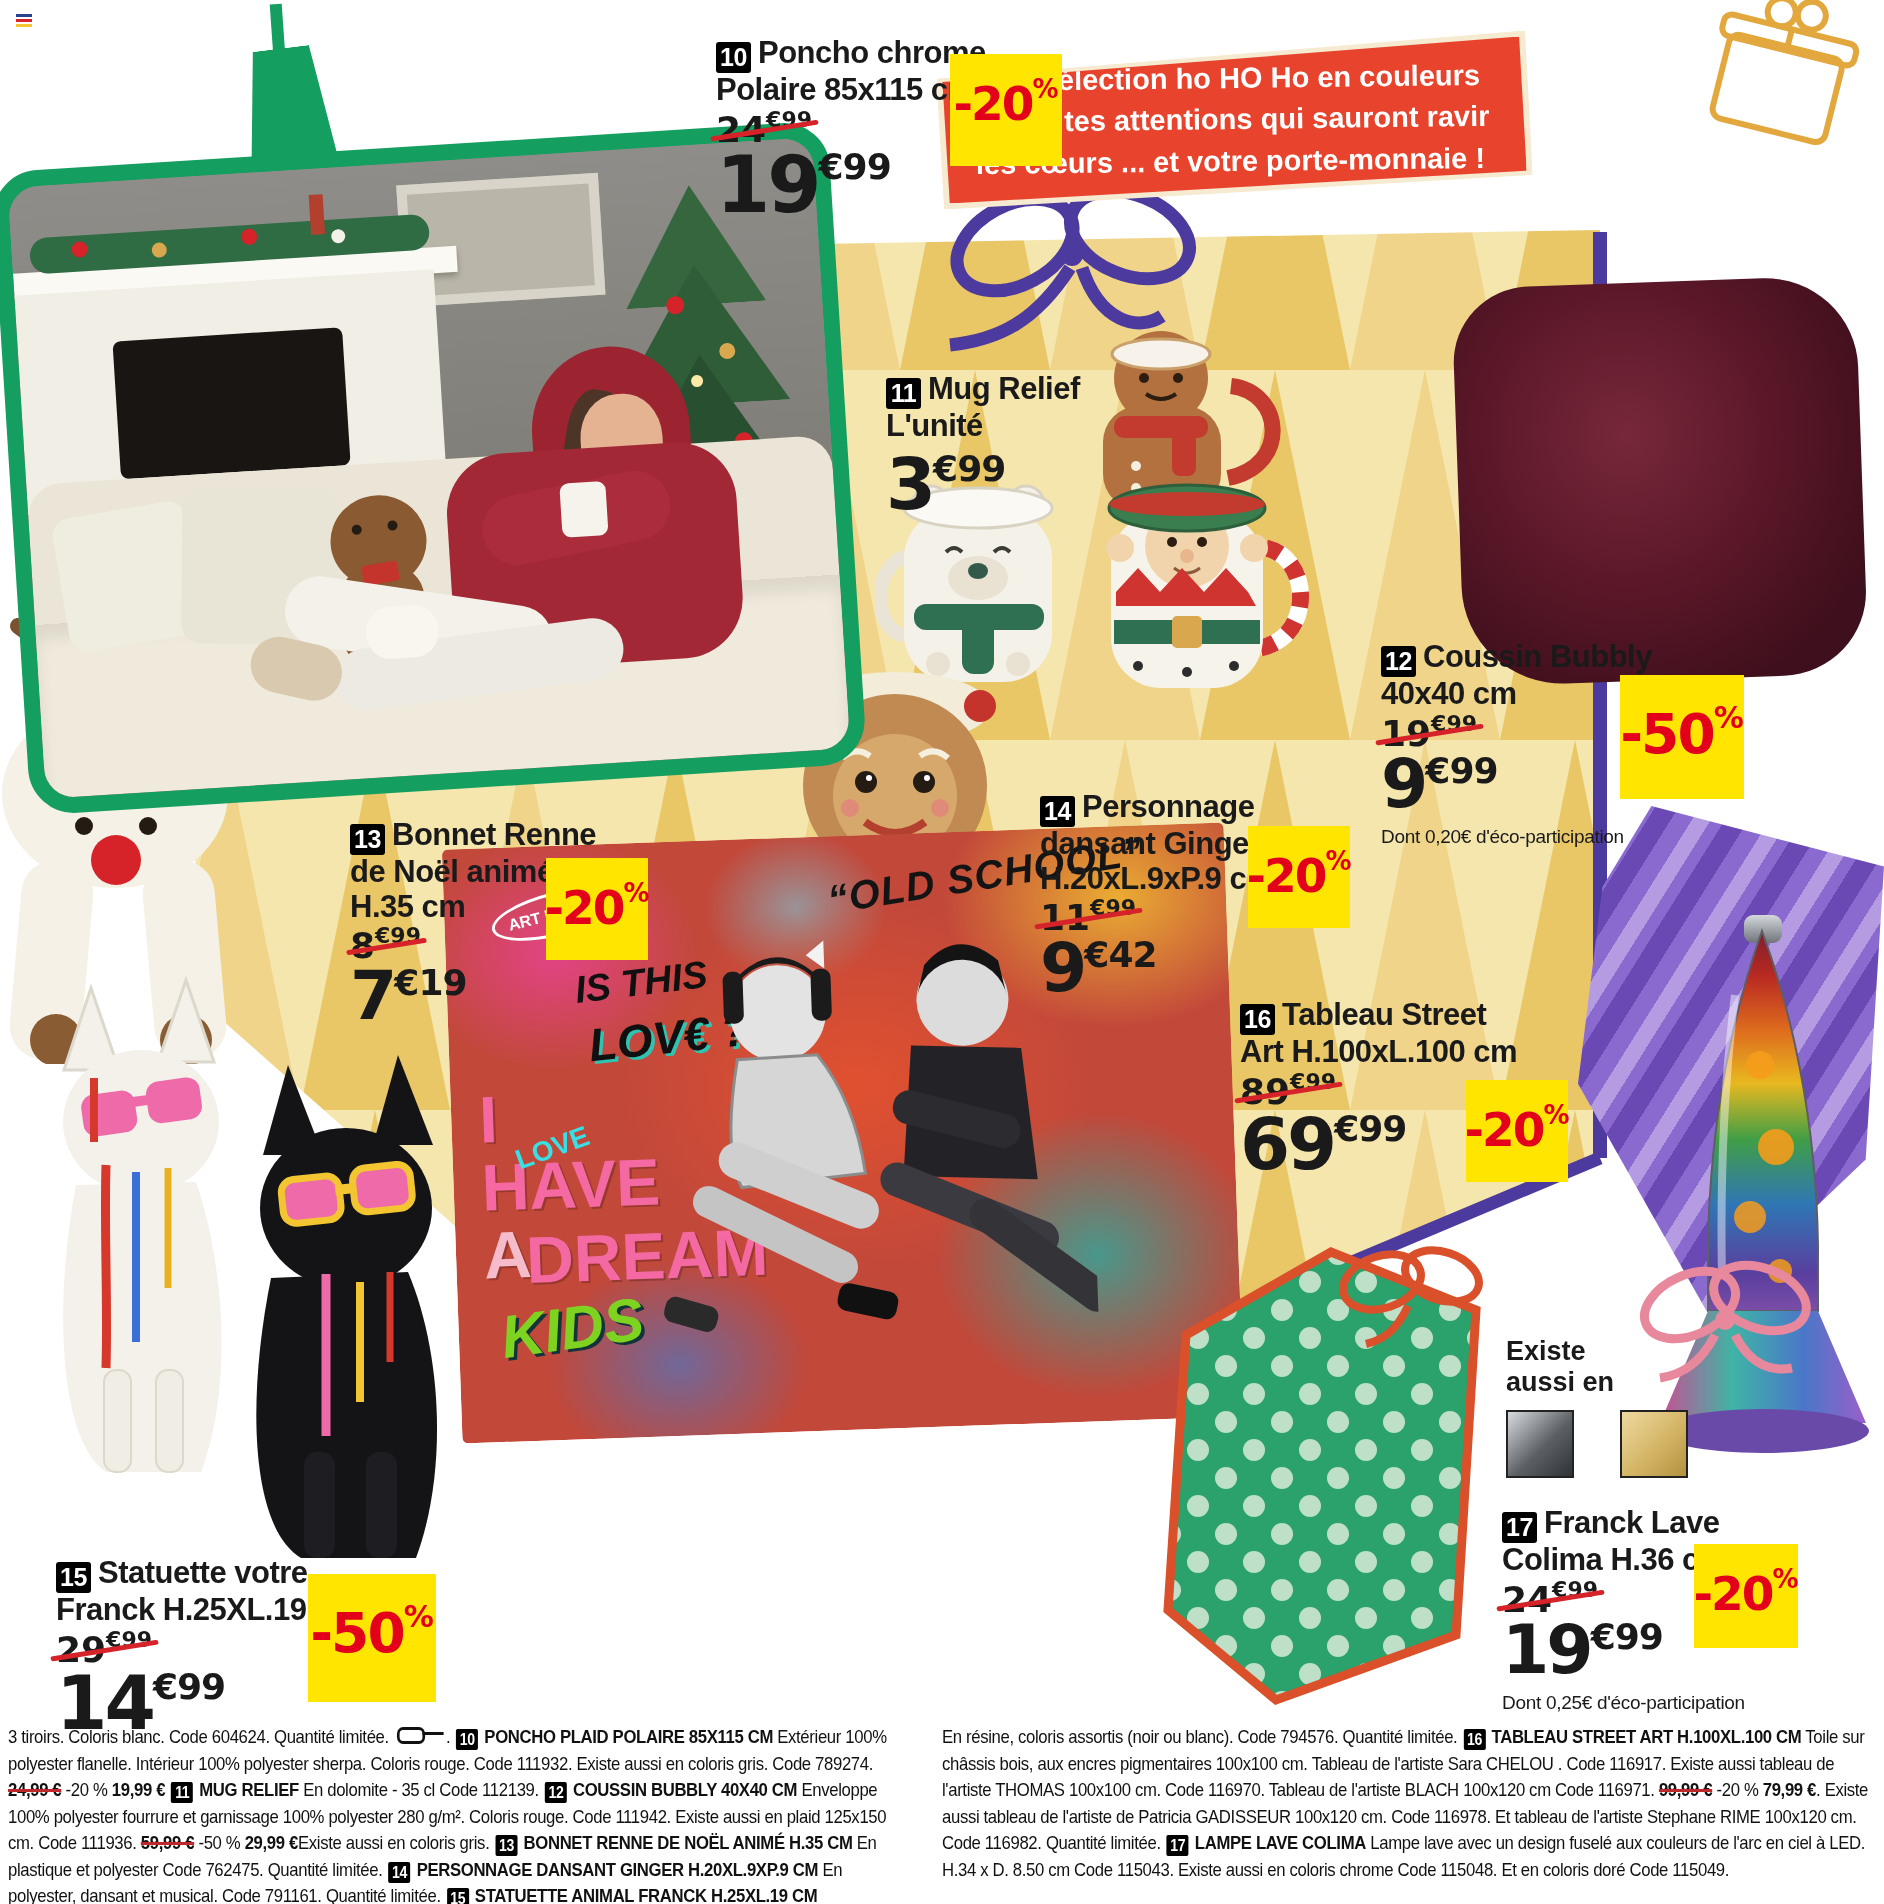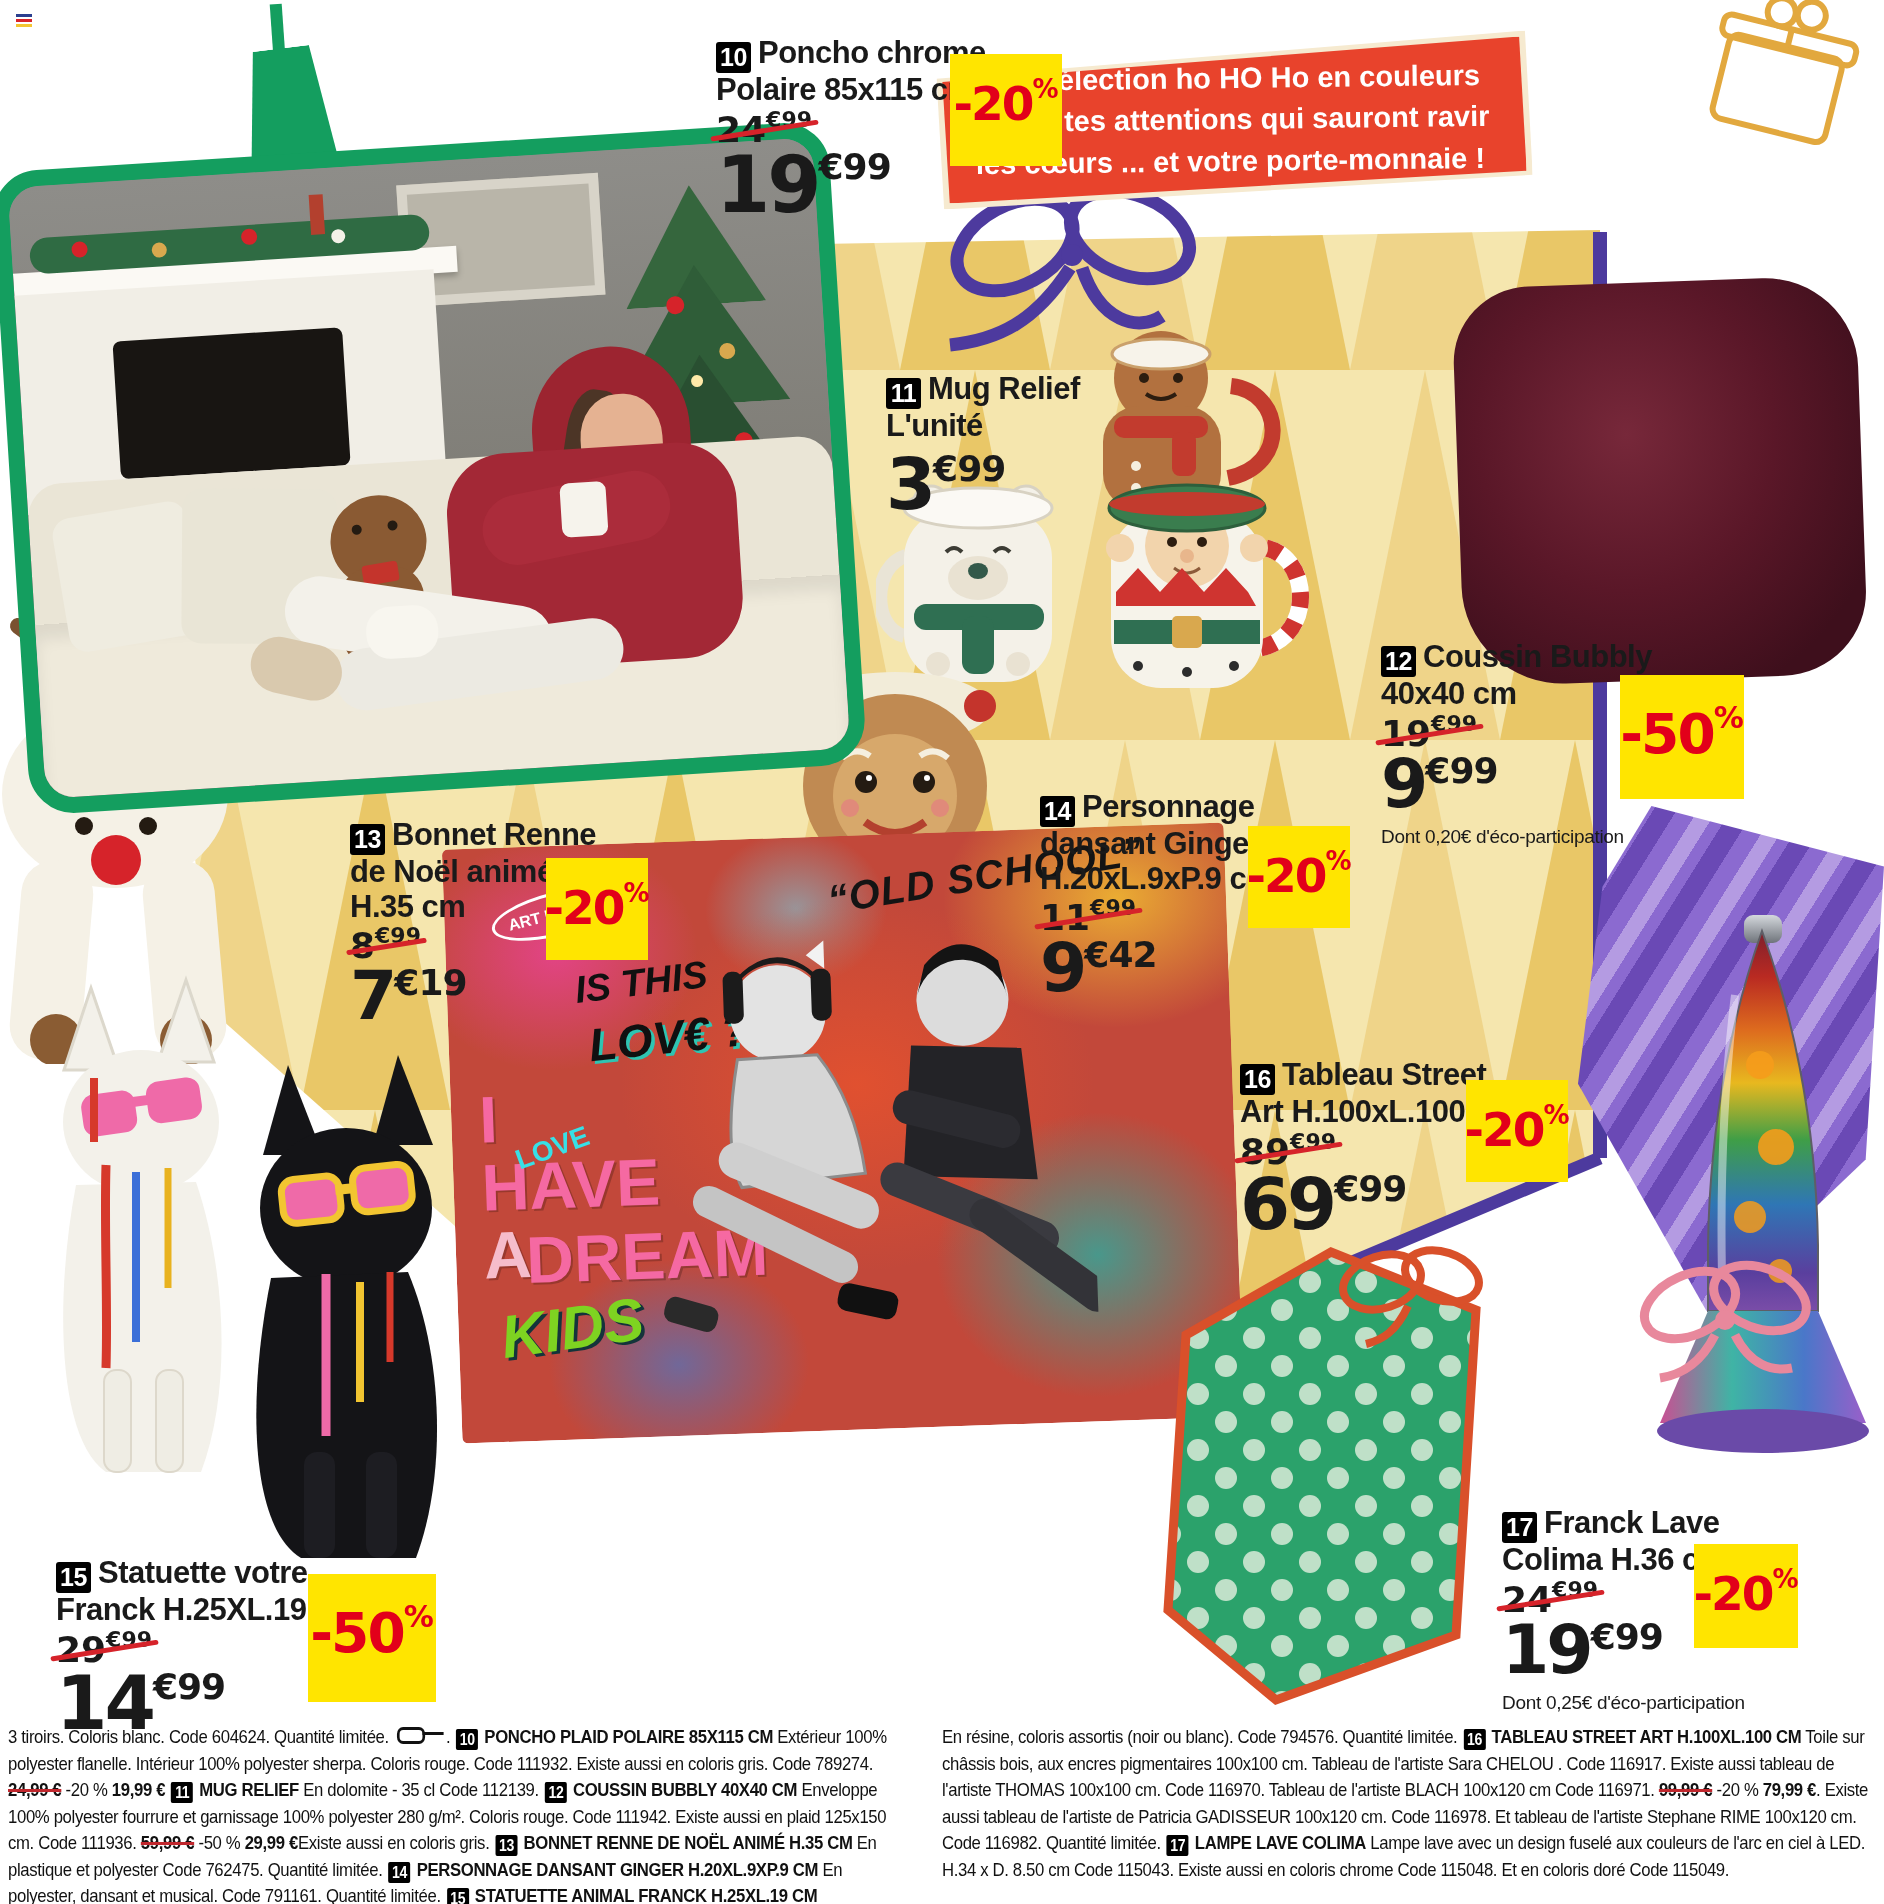--- a/index.html
+++ b/index.html
@@ -482,21 +482,21 @@
         <span>11</span>
         <span class="osup">€99</span>
         <i class="slash"></i>
       </div>
     <div class="price">
         <span>9</span>
         <span class="psup">€42</span>
       </div>
   </div>
 
-  <div class="prod" style="left:1240px;top:1058px">
+  <div class="prod" style="left:1240px;top:998px">
     <div class="tl"><span class="chip">16</span><span>Tableau Street</span></div>
     <div class="tl">Art H.100xL.100 cm</div>
     <div class="old">
         <span>89</span>
         <span class="osup">€99</span>
         <i class="slash"></i>
       </div>
     <div class="price" style="font-size:72px">
         <span>69</span>
         <span class="psup">€99</span>
@@ -554,17 +554,25 @@
     </div>
   <div class="badge big" style="left:308px;top:1574px;width:128px;height:128px">
     <span class="bmain">-50</span>
       <span class="bsup">%</span>
     </div>
   <div class="badge" style="left:1694px;top:1544px;width:104px;height:104px">
     <span class="bmain">-20</span>
       <span class="bsup">%</span>
     </div>
 
+  <div id="variant" class="abs">
+    <div class="vl">Existe</div>
+    <div class="vl">aussi en</div>
+    <div class="swrow">
+      <div class="swatch" style="background: linear-gradient(135deg, rgb(216, 219, 223), rgb(92, 96, 101) 55%, rgb(47, 51, 56));"></div>
+      <div class="swatch" style="background: linear-gradient(135deg, rgb(238, 217, 160), rgb(212, 181, 102) 55%, rgb(179, 145, 63));"></div>
+    </div>
+  </div>
 
   <div id="foot-left" class="footcol"><span class="">3 tiroirs. Coloris blanc. Code 604624. Quantité limitée. </span><span class="handle"></span><span class="">. </span><span class="fchip">10</span><span class="fb"> PONCHO PLAID POLAIRE 85X115 CM</span><span class=""> Extérieur 100% polyester flanelle. Intérieur 100% polyester sherpa. Coloris rouge. Code 111932. Existe aussi en coloris gris. Code 789274. </span><span class="fs">24,99 €</span><span class=""> -20 % </span><span class="fb">19,99 €</span><span class=""> </span><span class="fchip">11</span><span class="fb"> MUG RELIEF</span><span class=""> En dolomite - 35 cl Code 112139. </span><span class="fchip">12</span><span class="fb"> COUSSIN BUBBLY 40X40 CM</span><span class=""> Enveloppe 100% polyester fourrure et garnissage 100% polyester 280 g/m². Coloris rouge. Code 111942. Existe aussi en plaid 125x150 cm. Code 111936. </span><span class="fs">59,99 €</span><span class=""> -50 % </span><span class="fb">29,99 €</span><span class="">Existe aussi en coloris gris. </span><span class="fchip">13</span><span class="fb"> BONNET RENNE DE NOËL ANIMÉ H.35 CM</span><span class=""> En plastique et polyester Code 762475. Quantité limitée. </span><span class="fchip">14</span><span class="fb"> PERSONNAGE DANSANT GINGER H.20XL.9XP.9 CM</span><span class=""> En polyester, dansant et musical. Code 791161. Quantité limitée. </span><span class="fchip">15</span><span class="fb"> STATUETTE ANIMAL FRANCK H.25XL.19 CM</span></div>
   <div id="foot-right" class="footcol"><span class="">En résine, coloris assortis (noir ou blanc). Code 794576. Quantité limitée. </span><span class="fchip">16</span><span class="fb"> TABLEAU STREET ART H.100XL.100 CM</span><span class=""> Toile sur châssis bois, aux encres pigmentaires 100x100 cm. Tableau de l'artiste Sara CHELOU . Code 116917. Existe aussi tableau de l'artiste THOMAS 100x100 cm. Code 116970. Tableau de l'artiste BLACH 100x120 cm Code 116971. </span><span class="fs">99,99 €</span><span class=""> -20 % </span><span class="fb">79,99 €</span><span class="">. Existe aussi tableau de l'artiste de Patricia GADISSEUR 100x120 cm. Code 116978. Et tableau de l'artiste Stephane RIME 100x120 cm. Code 116982. Quantité limitée. </span><span class="fchip">17</span><span class="fb"> LAMPE LAVE COLIMA</span><span class=""> Lampe lave avec un design fuselé aux couleurs de l'arc en ciel à LED. H.34 x D. 8.50 cm Code 115043. Existe aussi en coloris chrome Code 115048. Et en coloris doré Code 115049.</span></div>
 
 </div>
 
 </body></html>

